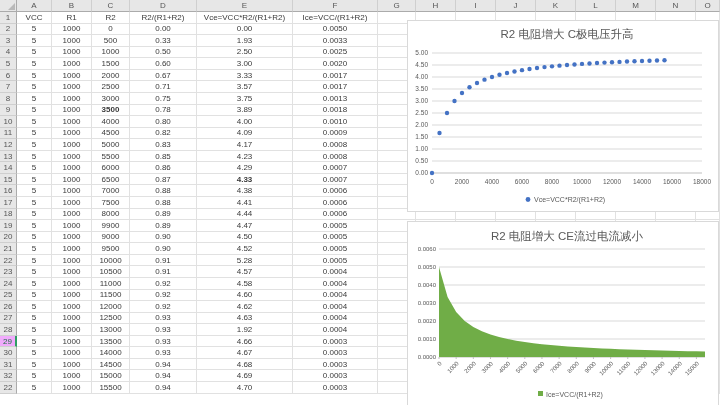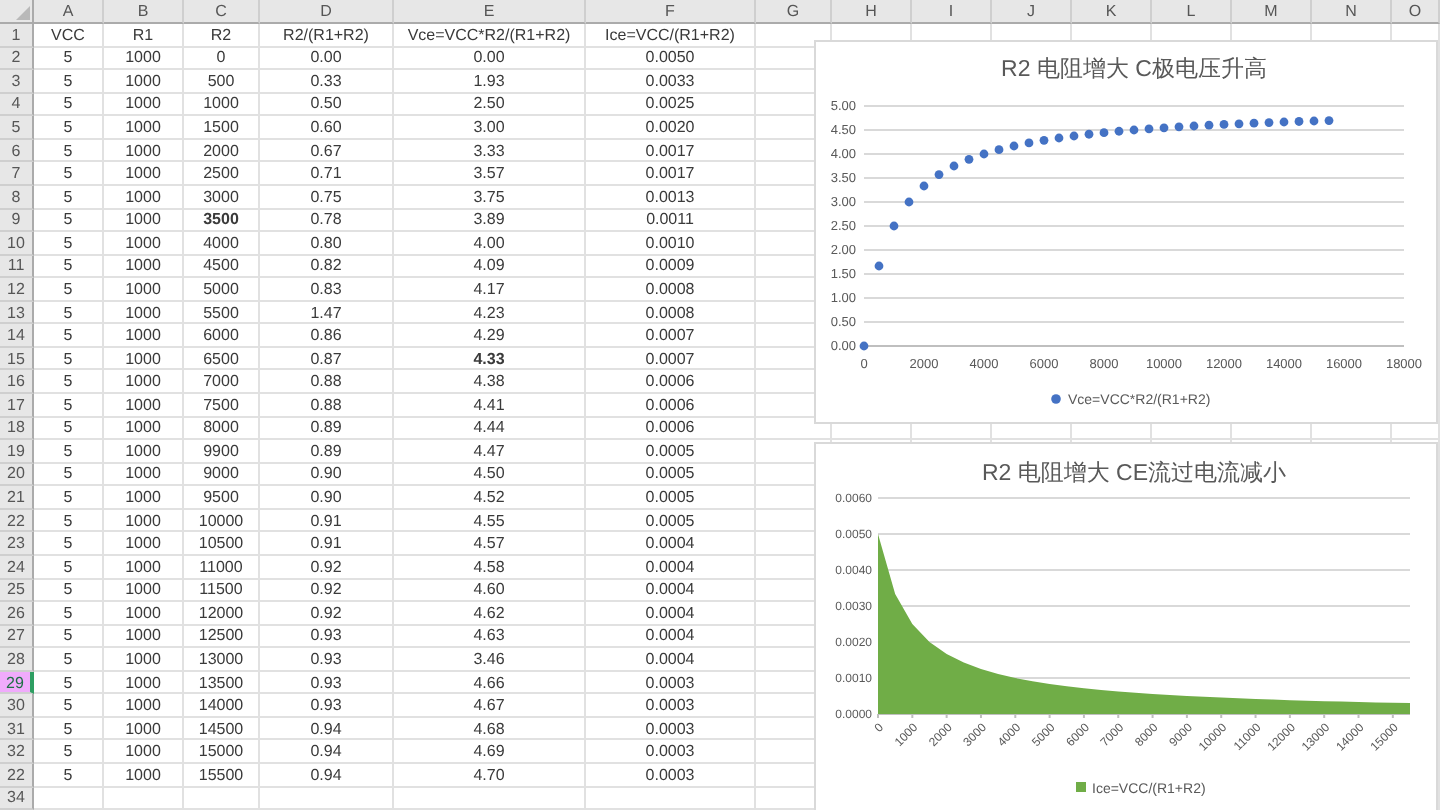--- a/index.html
+++ b/index.html
@@ -217,21 +217,21 @@
         <div class="cell" style="width: 40px;"></div>
         <div class="cell" style="width: 24px;"></div>
       </div>
       <div class="row">
         <div class="row-h">9</div>
         <div class="cell" style="width: 35px;">5</div>
         <div class="cell" style="width: 40px;">1000</div>
         <div class="cell" style="width: 38px; font-weight: bold;">3500</div>
         <div class="cell" style="width: 67px;">0.78</div>
         <div class="cell" style="width: 96px;">3.89</div>
-        <div class="cell" style="width: 85px;">0.0011</div>
+        <div class="cell" style="width: 85px;">0.0018</div>
         <div class="cell" style="width: 38px;"></div>
         <div class="cell" style="width: 40px;"></div>
         <div class="cell" style="width: 40px;"></div>
         <div class="cell" style="width: 40px;"></div>
         <div class="cell" style="width: 40px;"></div>
         <div class="cell" style="width: 40px;"></div>
         <div class="cell" style="width: 40px;"></div>
         <div class="cell" style="width: 40px;"></div>
         <div class="cell" style="width: 24px;"></div>
       </div>
@@ -287,21 +287,21 @@
         <div class="cell" style="width: 40px;"></div>
         <div class="cell" style="width: 40px;"></div>
         <div class="cell" style="width: 40px;"></div>
         <div class="cell" style="width: 24px;"></div>
       </div>
       <div class="row">
         <div class="row-h">13</div>
         <div class="cell" style="width: 35px;">5</div>
         <div class="cell" style="width: 40px;">1000</div>
         <div class="cell" style="width: 38px;">5500</div>
-        <div class="cell" style="width: 67px;">1.47</div>
+        <div class="cell" style="width: 67px;">0.85</div>
         <div class="cell" style="width: 96px;">4.23</div>
         <div class="cell" style="width: 85px;">0.0008</div>
         <div class="cell" style="width: 38px;"></div>
         <div class="cell" style="width: 40px;"></div>
         <div class="cell" style="width: 40px;"></div>
         <div class="cell" style="width: 40px;"></div>
         <div class="cell" style="width: 40px;"></div>
         <div class="cell" style="width: 40px;"></div>
         <div class="cell" style="width: 40px;"></div>
         <div class="cell" style="width: 40px;"></div>
@@ -450,21 +450,21 @@
         <div class="cell" style="width: 40px;"></div>
         <div class="cell" style="width: 40px;"></div>
         <div class="cell" style="width: 24px;"></div>
       </div>
       <div class="row">
         <div class="row-h">22</div>
         <div class="cell" style="width: 35px;">5</div>
         <div class="cell" style="width: 40px;">1000</div>
         <div class="cell" style="width: 38px;">10000</div>
         <div class="cell" style="width: 67px;">0.91</div>
-        <div class="cell" style="width: 96px;">4.55</div>
+        <div class="cell" style="width: 96px;">5.28</div>
         <div class="cell" style="width: 85px;">0.0005</div>
         <div class="cell" style="width: 38px;"></div>
         <div class="cell" style="width: 40px;"></div>
         <div class="cell" style="width: 40px;"></div>
         <div class="cell" style="width: 40px;"></div>
         <div class="cell" style="width: 40px;"></div>
         <div class="cell" style="width: 40px;"></div>
         <div class="cell" style="width: 40px;"></div>
         <div class="cell" style="width: 40px;"></div>
         <div class="cell" style="width: 24px;"></div>
@@ -558,21 +558,21 @@
         <div class="cell" style="width: 40px;"></div>
         <div class="cell" style="width: 40px;"></div>
         <div class="cell" style="width: 24px;"></div>
       </div>
       <div class="row">
         <div class="row-h">28</div>
         <div class="cell" style="width: 35px;">5</div>
         <div class="cell" style="width: 40px;">1000</div>
         <div class="cell" style="width: 38px;">13000</div>
         <div class="cell" style="width: 67px;">0.93</div>
-        <div class="cell" style="width: 96px;">3.46</div>
+        <div class="cell" style="width: 96px;">1.92</div>
         <div class="cell" style="width: 85px;">0.0004</div>
         <div class="cell" style="width: 38px;"></div>
         <div class="cell" style="width: 40px;"></div>
         <div class="cell" style="width: 40px;"></div>
         <div class="cell" style="width: 40px;"></div>
         <div class="cell" style="width: 40px;"></div>
         <div class="cell" style="width: 40px;"></div>
         <div class="cell" style="width: 40px;"></div>
         <div class="cell" style="width: 40px;"></div>
         <div class="cell" style="width: 24px;"></div>
@@ -650,38 +650,20 @@
         <div class="cell" style="width: 24px;"></div>
       </div>
       <div class="row">
         <div class="row-h">22</div>
         <div class="cell" style="width: 35px;">5</div>
         <div class="cell" style="width: 40px;">1000</div>
         <div class="cell" style="width: 38px;">15500</div>
         <div class="cell" style="width: 67px;">0.94</div>
         <div class="cell" style="width: 96px;">4.70</div>
         <div class="cell" style="width: 85px;">0.0003</div>
-        <div class="cell" style="width: 38px;"></div>
-        <div class="cell" style="width: 40px;"></div>
-        <div class="cell" style="width: 40px;"></div>
-        <div class="cell" style="width: 40px;"></div>
-        <div class="cell" style="width: 40px;"></div>
-        <div class="cell" style="width: 40px;"></div>
-        <div class="cell" style="width: 40px;"></div>
-        <div class="cell" style="width: 40px;"></div>
-        <div class="cell" style="width: 24px;"></div>
-      </div>
-      <div class="row">
-        <div class="row-h">34</div>
-        <div class="cell" style="width: 35px;"></div>
-        <div class="cell" style="width: 40px;"></div>
-        <div class="cell" style="width: 38px;"></div>
-        <div class="cell" style="width: 67px;"></div>
-        <div class="cell" style="width: 96px;"></div>
-        <div class="cell" style="width: 85px;"></div>
         <div class="cell" style="width: 38px;"></div>
         <div class="cell" style="width: 40px;"></div>
         <div class="cell" style="width: 40px;"></div>
         <div class="cell" style="width: 40px;"></div>
         <div class="cell" style="width: 40px;"></div>
         <div class="cell" style="width: 40px;"></div>
         <div class="cell" style="width: 40px;"></div>
         <div class="cell" style="width: 40px;"></div>
         <div class="cell" style="width: 24px;"></div>
       </div>

